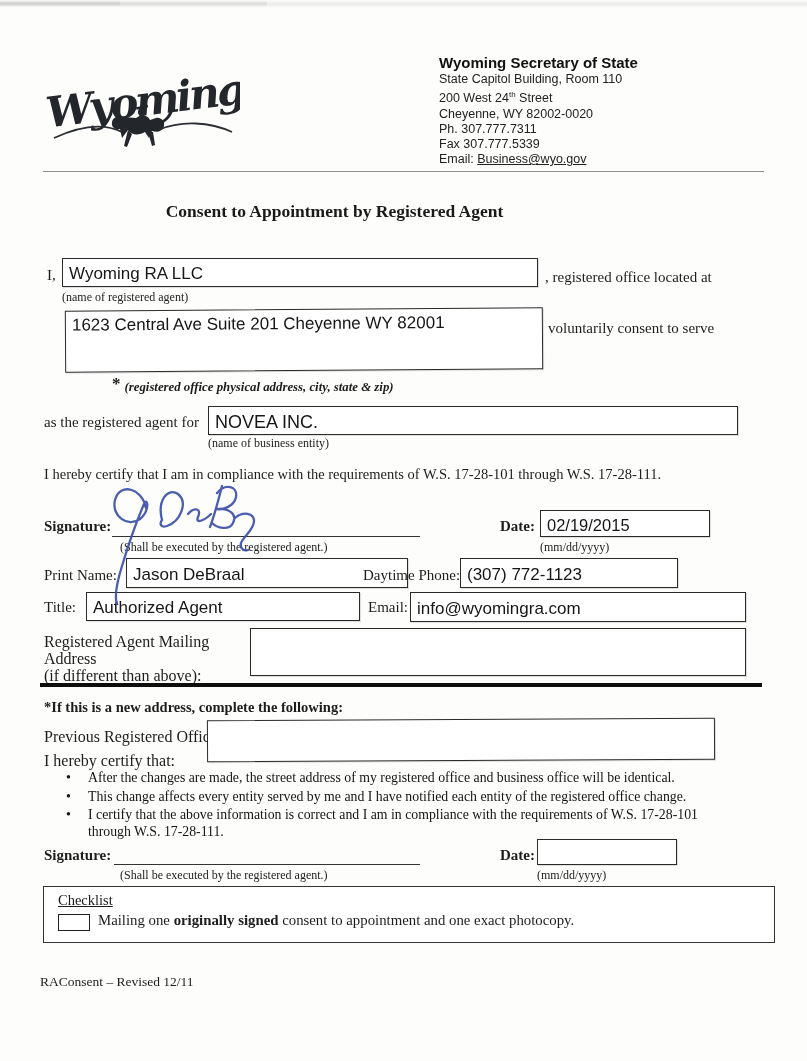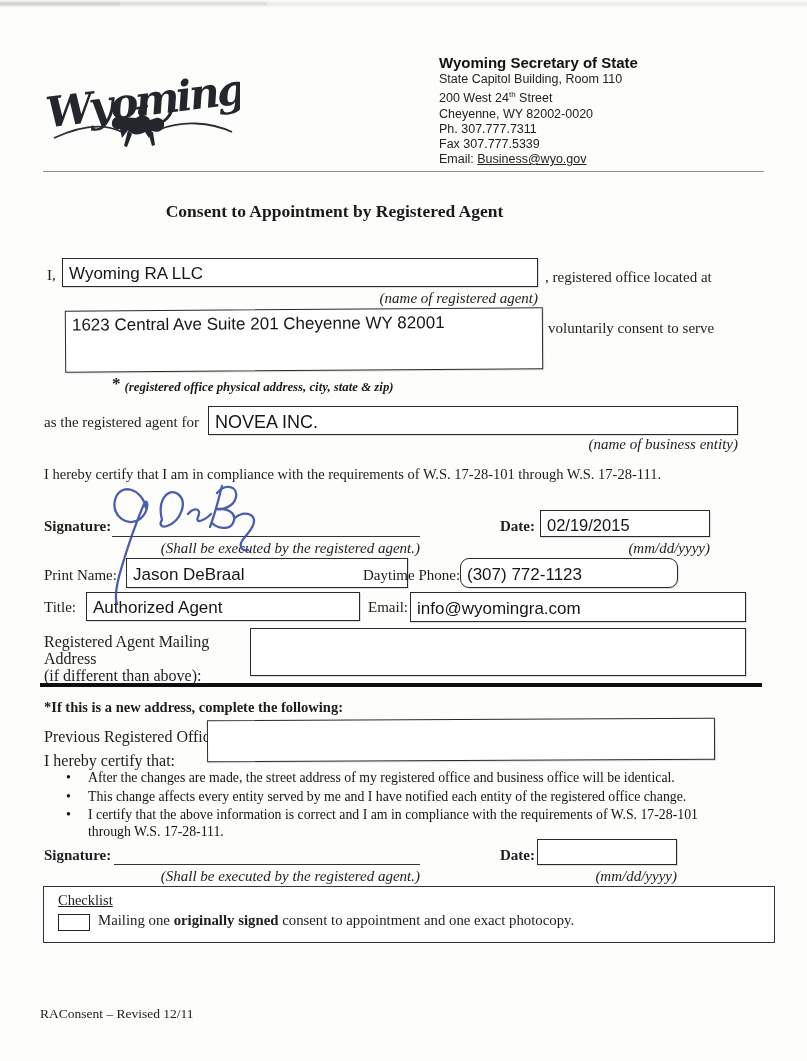--- a/index.html
+++ b/index.html
@@ -11,21 +11,21 @@
     overflow:hidden;
     font-family:"Liberation Serif", serif;
     color:#1a1a1a;
   }
   .serif{font-family:"Liberation Serif", serif;}
   .sans{font-family:"Liberation Sans", sans-serif;}
   .abs{position:absolute;}
   .lbl{font-size:15px;color:#1d1d1d;}
   .lbl-sm{font-size:16px;color:#1d1d1d;}
   .bold{font-weight:bold;}
-  .cap{font-style:italic;font-size:15px;color:#222;text-align:right;}
+  .cap{font-size:12px;color:#222;text-align:left;}
   .field{
     border:1.6px solid #2a2a2a;
     background:#fff;
     box-shadow:1px 1px 0 rgba(0,0,0,0.12);
     font-family:"Liberation Sans", sans-serif;
     font-size:17px;color:#161616;
     padding:2px 6px 0 6px;
     box-sizing:border-box;
     overflow:hidden;white-space:nowrap;
   }
@@ -130,21 +130,21 @@
     </svg>
   </div>
 
   <div class="abs lbl bold" style="left:500px;top:518px;">Date:</div>
   <div class="abs field" style="left:540px;top:510px;width:170px;height:27px;line-height:24px;font-size:16.5px;">02/19/2015</div>
   <div class="abs cap" style="left:540px;top:540px;width:170px;">(mm/dd/yyyy)</div>
 
   <div class="abs lbl" style="left:44px;top:567px;">Print Name:</div>
   <div class="abs field" style="left:126px;top:558px;width:282px;height:30px;line-height:27px;">Jason DeBraal</div>
   <div class="abs lbl" style="left:363px;top:567px;">Daytime Phone:</div>
-  <div class="abs field" style="left:460px;top:558px;width:218px;height:30px;line-height:27px;border-radius:9px;">(307) 772-1123</div>
+  <div class="abs field" style="left:460px;top:558px;width:218px;height:30px;line-height:27px;">(307) 772-1123</div>
 
   <div class="abs lbl" style="left:44px;top:599px;">Title:</div>
   <div class="abs field" style="left:86px;top:592px;width:274px;height:29px;line-height:26px;">Authorized Agent</div>
   <div class="abs lbl" style="left:368px;top:599px;">Email:</div>
   <div class="abs field" style="left:410px;top:592px;width:336px;height:30px;line-height:27px;">info@wyomingra.com</div>
 
   <div class="abs lbl-sm" style="left:44px;top:633px;width:205px;line-height:17px;">
     <span>Registered Agent Mailing Address</span><br>
     <span>(if different than above):</span>
   </div>
@@ -173,15 +173,15 @@
   <div class="abs cap" style="left:537px;top:868px;width:140px;">(mm/dd/yyyy)</div>
 
   <div id="checklist-box" class="abs" style="left:43px;top:886px;width:714px;height:55px;">
     <div class="abs lbl uline" style="left:14px;top:5px;font-size:14.5px;">Checklist</div>
     <div class="abs checkbox" style="left:14px;top:27px;width:30px;height:15px;"></div>
     <div class="abs lbl" style="left:54px;top:25px;font-size:14.8px;">
       <span>Mailing one </span><span class="bold">originally signed</span><span> consent to appointment and one exact photocopy.</span>
     </div>
   </div>
 
-  <div class="abs lbl-sm" style="left:40px;top:974px;font-size:13.5px;margin-top:32px;">RAConsent – Revised 12/11</div>
+  <div class="abs lbl-sm" style="left:40px;top:974px;font-size:13.5px;">RAConsent – Revised 12/11</div>
 
 </div>
 
 </body></html>

